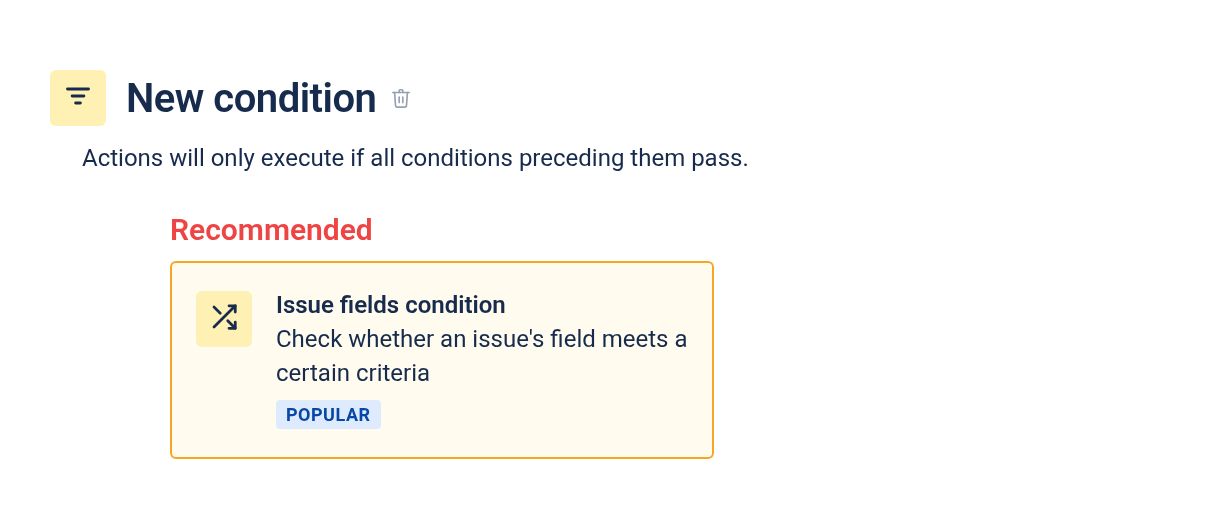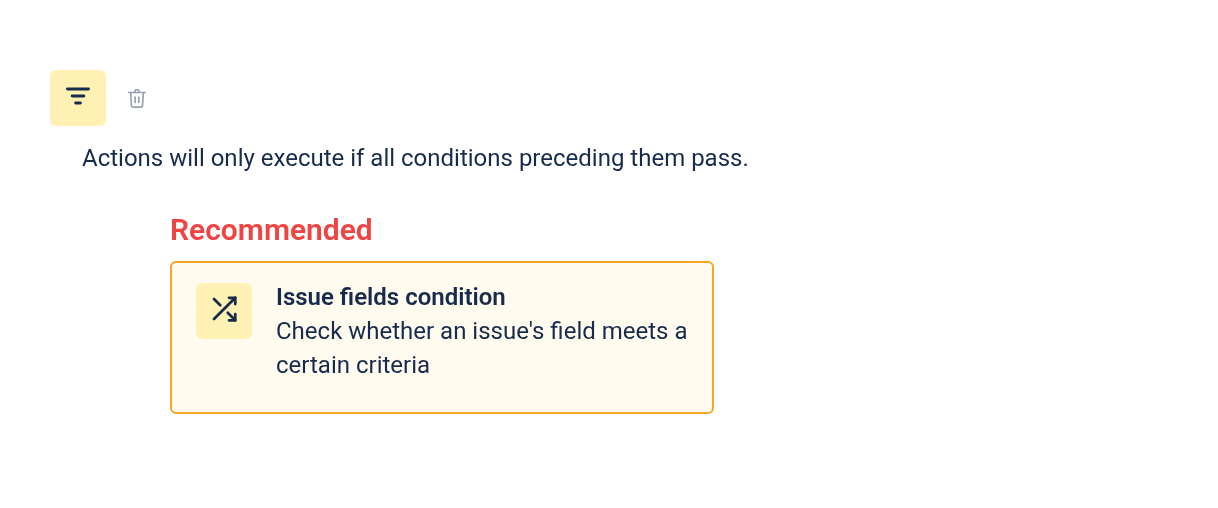--- a/index.html
+++ b/index.html
@@ -60,21 +60,21 @@
     .section-title {
       font-size: 30px;
       font-weight: 600;
       color: #ef4444;
       margin-bottom: 14px;
     }
     .card {
       border: 2px solid #F5A623;
       background: #FFFBEF;
       border-radius: 6px;
-      padding: 20px 24px;
+      padding: 28px 24px;
       width: 544px;
       display: flex;
       gap: 24px;
       align-items: flex-start;
       cursor: pointer;
     }
     .card-icon-box {
       width: 56px;
       height: 56px;
       background: #FFF0B3;
@@ -118,20 +118,21 @@
   <div class="condition-icon-box">
     <span>
       <svg width="28" height="28" viewBox="0 0 24 24" fill="none" stroke="#172B4D" stroke-width="2.5" stroke-linecap="round">
         <line x1="3" y1="6" x2="21" y2="6"></line>
         <line x1="7" y1="12" x2="17" y2="12"></line>
         <line x1="10" y1="18" x2="14" y2="18"></line>
       </svg>
     </span>
   </div>
   <div class="title-row">
+    <h1 class="page-title">New condition</h1>
     <span class="trash-icon">
       <svg width="22" height="22" viewBox="0 0 24 24" fill="none" stroke="#97A0AF" stroke-width="1.8" stroke-linecap="round" stroke-linejoin="round">
         <polyline points="3 6 5 6 21 6"></polyline>
         <path d="M19 6l-1 14a2 2 0 0 1-2 2H8a2 2 0 0 1-2-2L5 6"></path>
         <path d="M10 6V4a1 1 0 0 1 1-1h2a1 1 0 0 1 1 1v2"></path>
         <line x1="10" y1="11" x2="10" y2="17"></line>
         <line x1="14" y1="11" x2="14" y2="17"></line>
       </svg>
     </span>
   </div>
@@ -149,15 +150,16 @@
           <line x1="4" y1="20" x2="21" y2="3"></line>
           <polyline points="21 16 21 21 16 21"></polyline>
           <line x1="15" y1="15" x2="21" y2="21"></line>
           <line x1="4" y1="4" x2="9" y2="9"></line>
         </svg>
       </span>
     </div>
     <div class="card-content">
       <div class="card-title">Issue fields condition</div>
       <div class="card-description">Check whether an issue's field meets a certain criteria</div>
+      <span class="badge">POPULAR</span>
     </div>
   </div>
 </div>
 
 </body></html>

